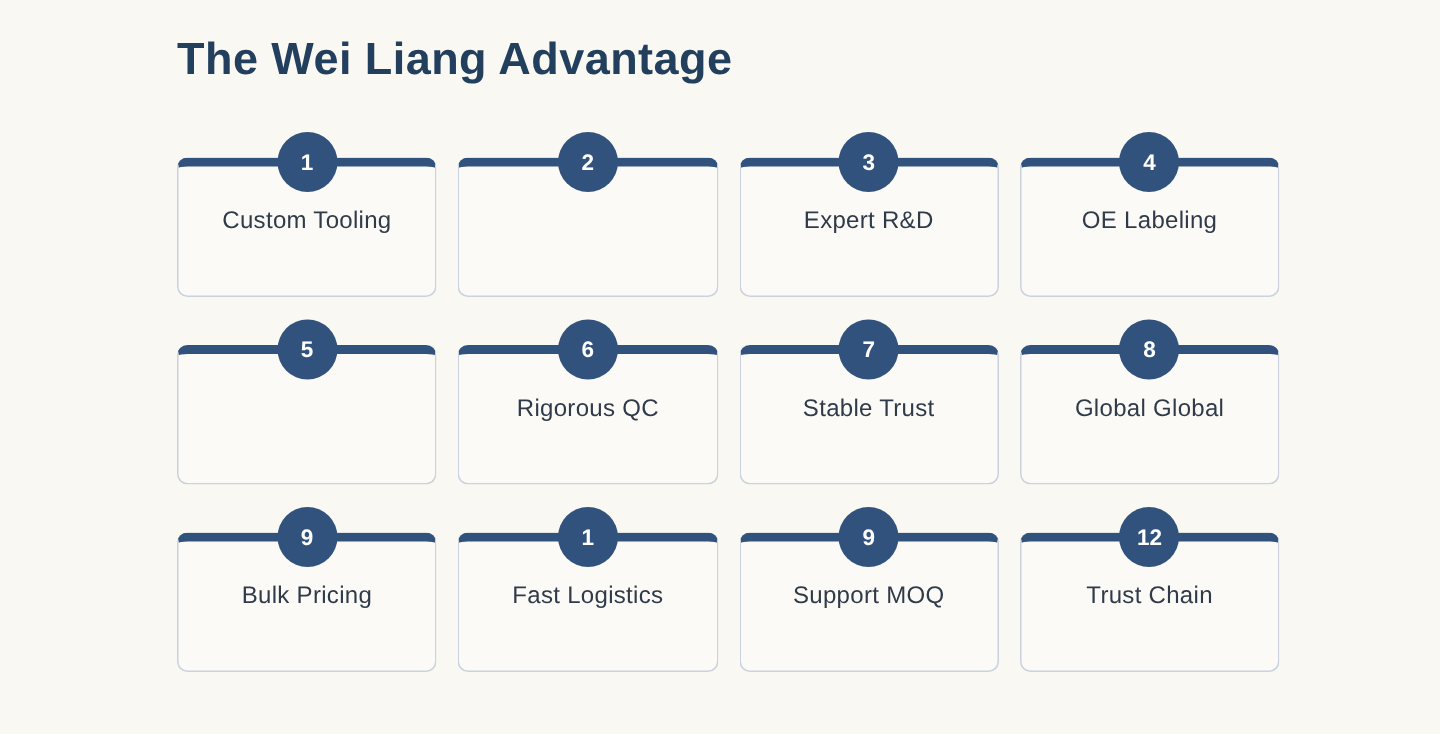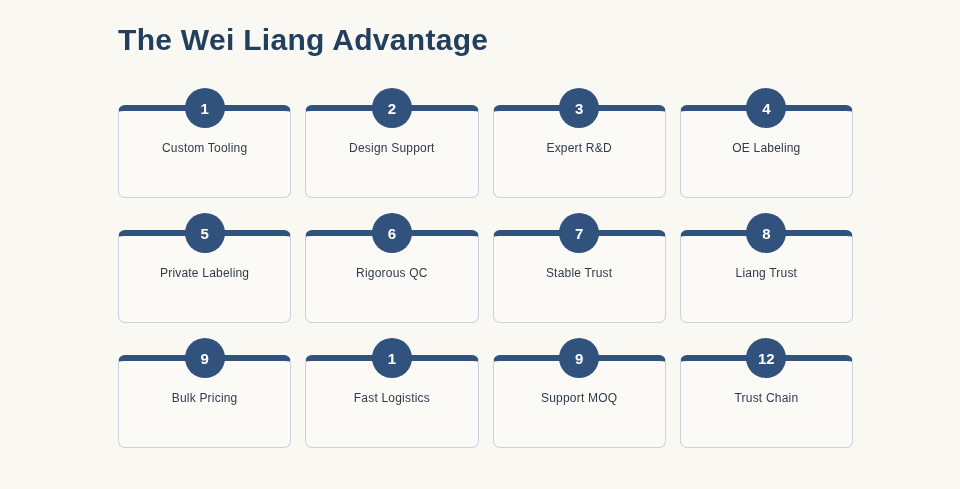--- a/index.html
+++ b/index.html
@@ -69,70 +69,68 @@
     border-radius: 50%;
     background: var(--navy);
     color: var(--badge-text);
     display: flex;
     align-items: center;
     justify-content: center;
     font-size: 15px;
     font-weight: 700;
   }
   .label {
-    font-size: 12px;
+    font-size: 16px;
     letter-spacing: 0.2px;
     color: var(--label-text);
     white-space: nowrap;
   }
 </style>
 </head>
 <body>
 
 <div class="page">
   <h1 class="page-title">The Wei Liang Advantage</h1>
   <div class="grid">
   <div class="card">
     <span class="badge">1</span>
     <span class="label">Custom Tooling</span>
   </div>
 
   <div class="card">
     <span class="badge">2</span>
-    <span class="label">Design Support</span>
   </div>
 
   <div class="card">
     <span class="badge">3</span>
     <span class="label">Expert R&amp;D</span>
   </div>
 
   <div class="card">
     <span class="badge">4</span>
     <span class="label">OE Labeling</span>
   </div>
 
   <div class="card">
     <span class="badge">5</span>
-    <span class="label">Private Labeling</span>
   </div>
 
   <div class="card">
     <span class="badge">6</span>
     <span class="label">Rigorous QC</span>
   </div>
 
   <div class="card">
     <span class="badge">7</span>
     <span class="label">Stable Trust</span>
   </div>
 
   <div class="card">
     <span class="badge">8</span>
-    <span class="label">Liang Trust</span>
+    <span class="label">Global Global</span>
   </div>
 
   <div class="card">
     <span class="badge">9</span>
     <span class="label">Bulk Pricing</span>
   </div>
 
   <div class="card">
     <span class="badge">1</span>
     <span class="label">Fast Logistics</span>

